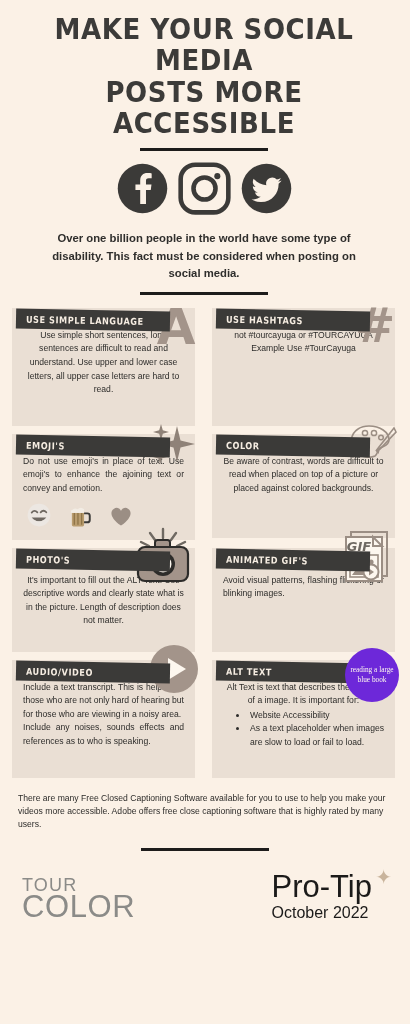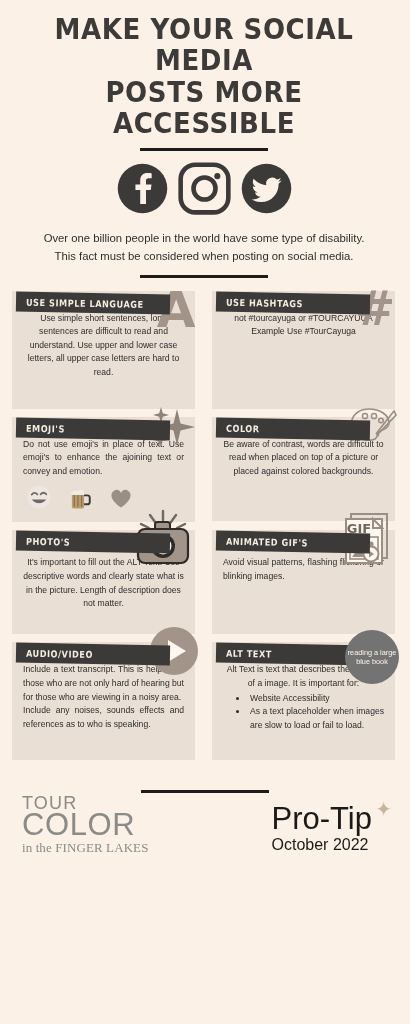--- a/index.html
+++ b/index.html
@@ -44,21 +44,21 @@
     margin-top: 10px;
   }
   .social { width: 55px; height: 55px; display: block; }
 
   .intro {
     margin: 14px 22px 0 22px;
     text-align: center;
     font-size: 11.3px;
     line-height: 1.52;
     color: #2f2e2c;
-    font-weight: 400;
+    font-weight: 700;
   }
   .intro-rule {
     width: 128px;
     height: 3px;
     background: #1d1c1b;
     margin: 10px auto 0 auto;
   }
 
   
   .grid {
@@ -139,29 +139,30 @@
   .bullets li { margin-bottom: 0px; padding-left: 2px; }
 
   
   .alt-badge {
     position: absolute;
     right: -4px;
     top: -12px;
     width: 54px;
     height: 54px;
     border-radius: 50%;
-    background: #737373;
+    background: #6d28d9;
     color: #fdf6ee;
     font-size: 7.3px;
     line-height: 1.32;
     display: flex;
     align-items: center;
     justify-content: center;
     text-align: center;
     z-index: 5;
+    font-family: Liberation Serif, serif;
   }
 
   
   .footer {
     padding: 6px 18px 0 18px;
   }
   .footer-note {
     font-size: 8.6px;
     line-height: 1.55;
     color: #2d2c2a;
@@ -169,21 +170,21 @@
   .footer-rule {
     width: 128px;
     height: 3px;
     background: #1d1c1b;
     margin: 16px auto 0 auto;
   }
   .footer-brand {
     display: flex;
     justify-content: space-between;
     align-items: flex-end;
-    margin-top: 1px;
+    margin-top: 20px;
     padding: 0 4px;
   }
   .logo { color: #8b8b88; line-height: 1; }
   .logo-tour {
     font-size: 18px;
     letter-spacing: 1.2px;
     font-weight: 400;
   }
   .logo-cayuga {
     font-size: 31px;
@@ -351,21 +352,21 @@
       </div>
       <div class="card-head">
         <span>PHOTO'S</span>
       </div>
       <div class="card-body" style="padding-top:26px;">
         <div class="card-text left">It's important to fill out the ALT Text. Use descriptive words and clearly state what is in the picture. Length of description does not matter.</div>
       </div>
     </div>
 
     <div class="card tall">
-      <div class="card-icon" style="right:-2px; top:-22px;">
+      <div class="card-icon" style="right:-2px; top:-22px;font-style:italic;">
         <svg width="62" height="62" viewBox="0 0 62 62">
           <rect x="16" y="6" width="36" height="44" fill="none" stroke="#9b8e84" stroke-width="2"></rect>
           <rect x="11" y="11" width="36" height="44" fill="#fdf7ef" stroke="#9b8e84" stroke-width="2"></rect>
           <path d="M38 11 l9 9 h-9 Z" fill="#fdf7ef" stroke="#9b8e84" stroke-width="2"></path>
           <text x="24" y="25" font-family="DejaVu Sans, sans-serif" font-size="13" font-weight="700" fill="#6f6962" text-anchor="middle">GIF</text>
           <rect x="15" y="29" width="28" height="22" fill="none" stroke="#9b8e84" stroke-width="1.6"></rect>
           <path d="M17 49 l9-12 l8 12 Z" fill="#9b8e84"></path>
           <circle cx="36" cy="36" r="2.6" fill="#9b8e84"></circle>
           <circle cx="36" cy="46" r="7.5" fill="#fdf7ef" stroke="#9b8e84" stroke-width="2"></circle>
           <path d="M34 42.5 l5 3.5 l-5 3.5 Z" fill="#9b8e84"></path>
@@ -409,27 +410,27 @@
         <ul class="bullets">
           <li>Website Accessibility</li>
           <li>As a text placeholder when images are slow to load or fail to load.</li>
         </ul>
       </div>
     </div>
   </div>
 </div>
 
 <div class="footer">
+  <div class="footer-note">There are many  Free Closed Captioning Software available for you to use to help you make your videos more accessible. Adobe offers free close captioning software that is highly rated by many users.</div>
   <div class="footer-rule"></div>
 
   <div class="footer-brand">
     <div class="logo">
       <div class="logo-tour">TOUR</div>
       <div class="logo-cayuga">COLOR</div>
-      <div class="logo-fl"><i>in the </i><span>FINGER LAKES</span></div>
     </div>
 
     <div class="protip">
       <div class="protip-star">✦</div>
       <div class="protip-main">Pro-Tip</div>
       <div class="protip-date">October 2022</div>
     </div>
   </div>
 </div>
 

